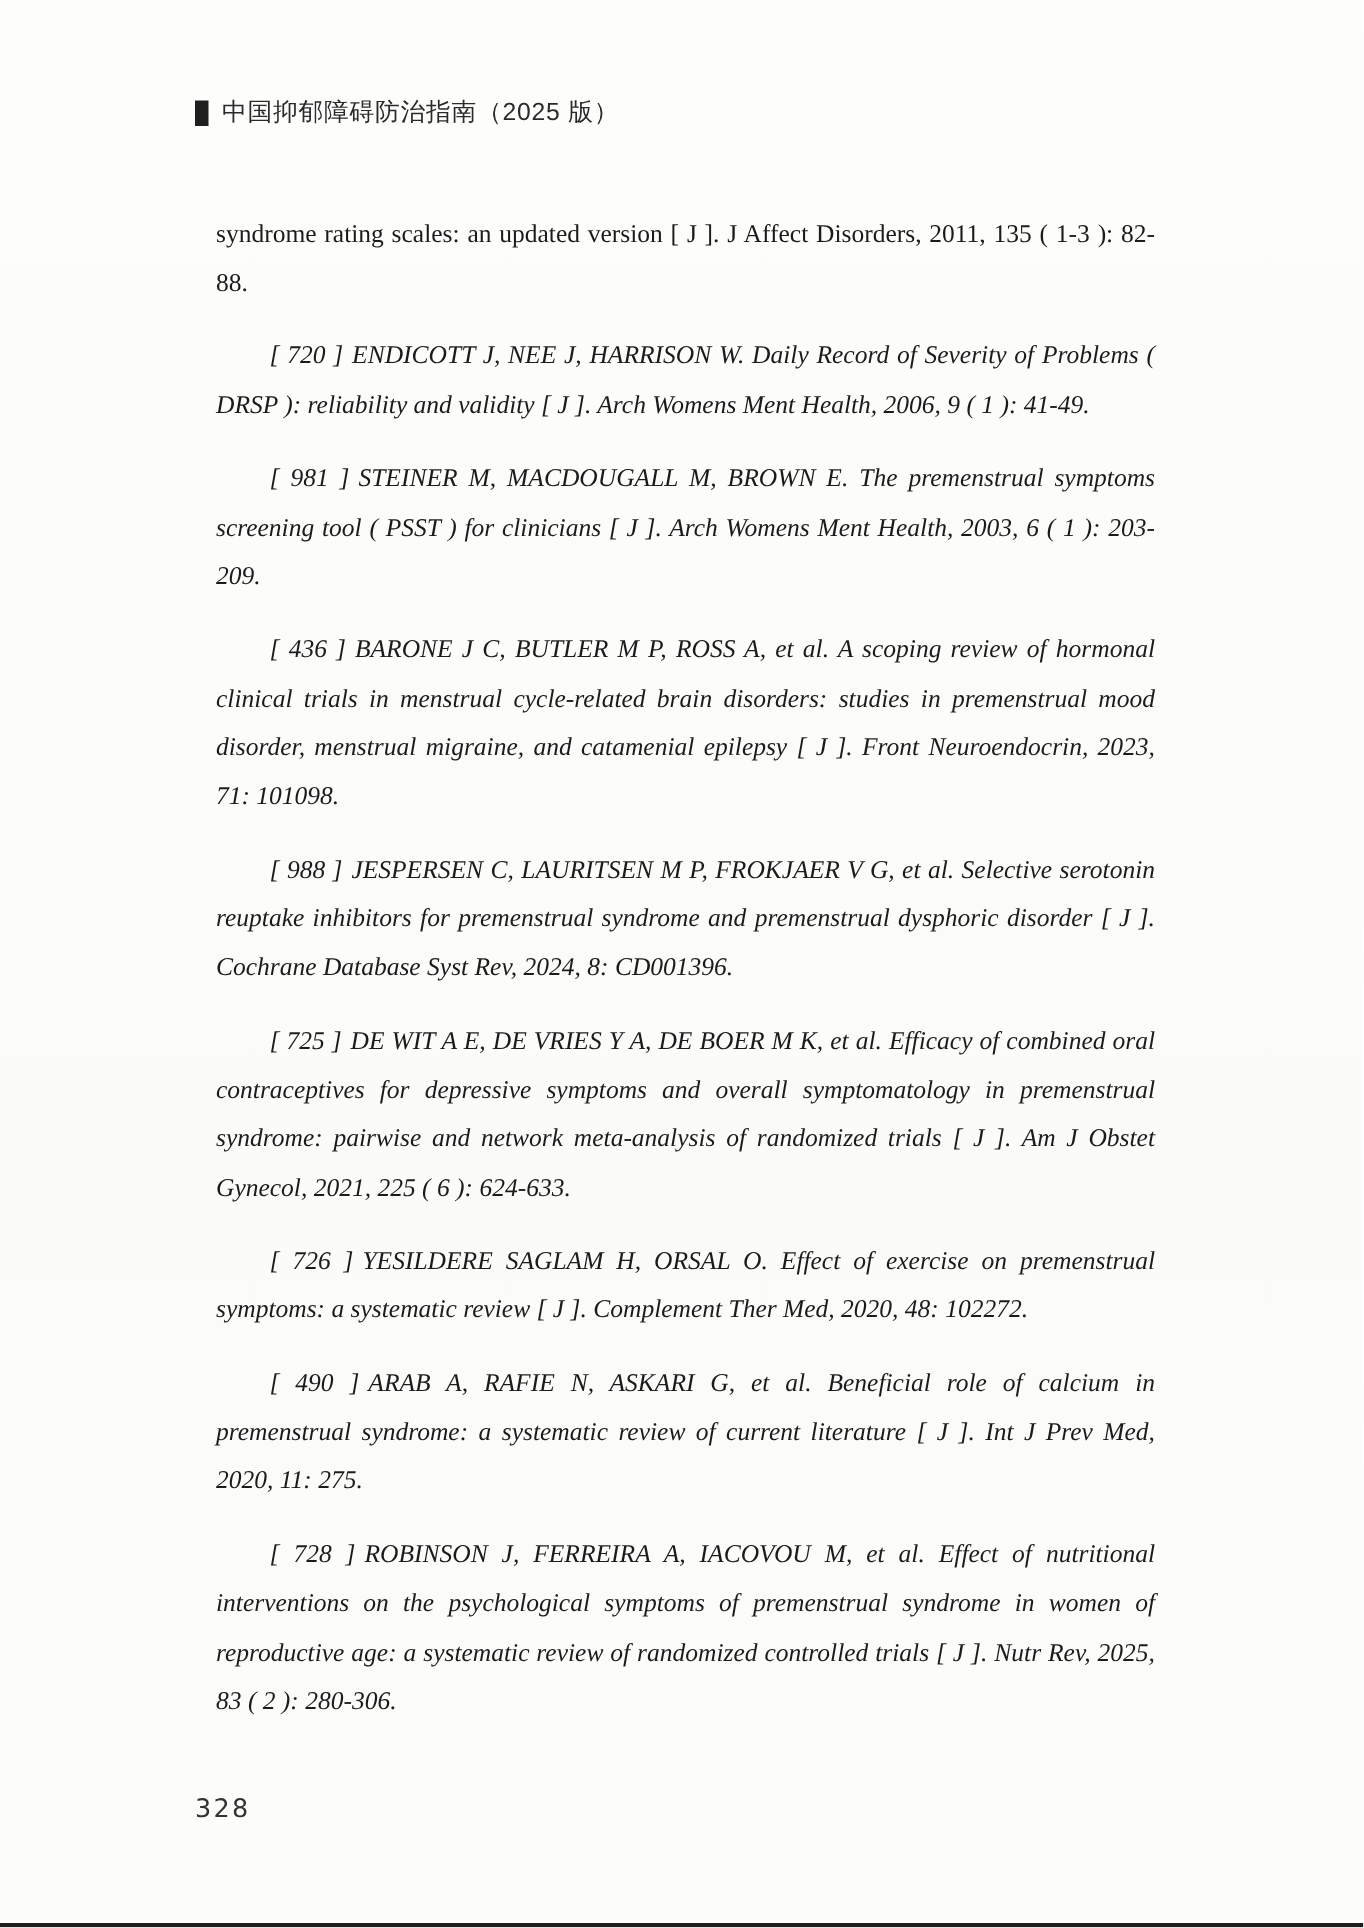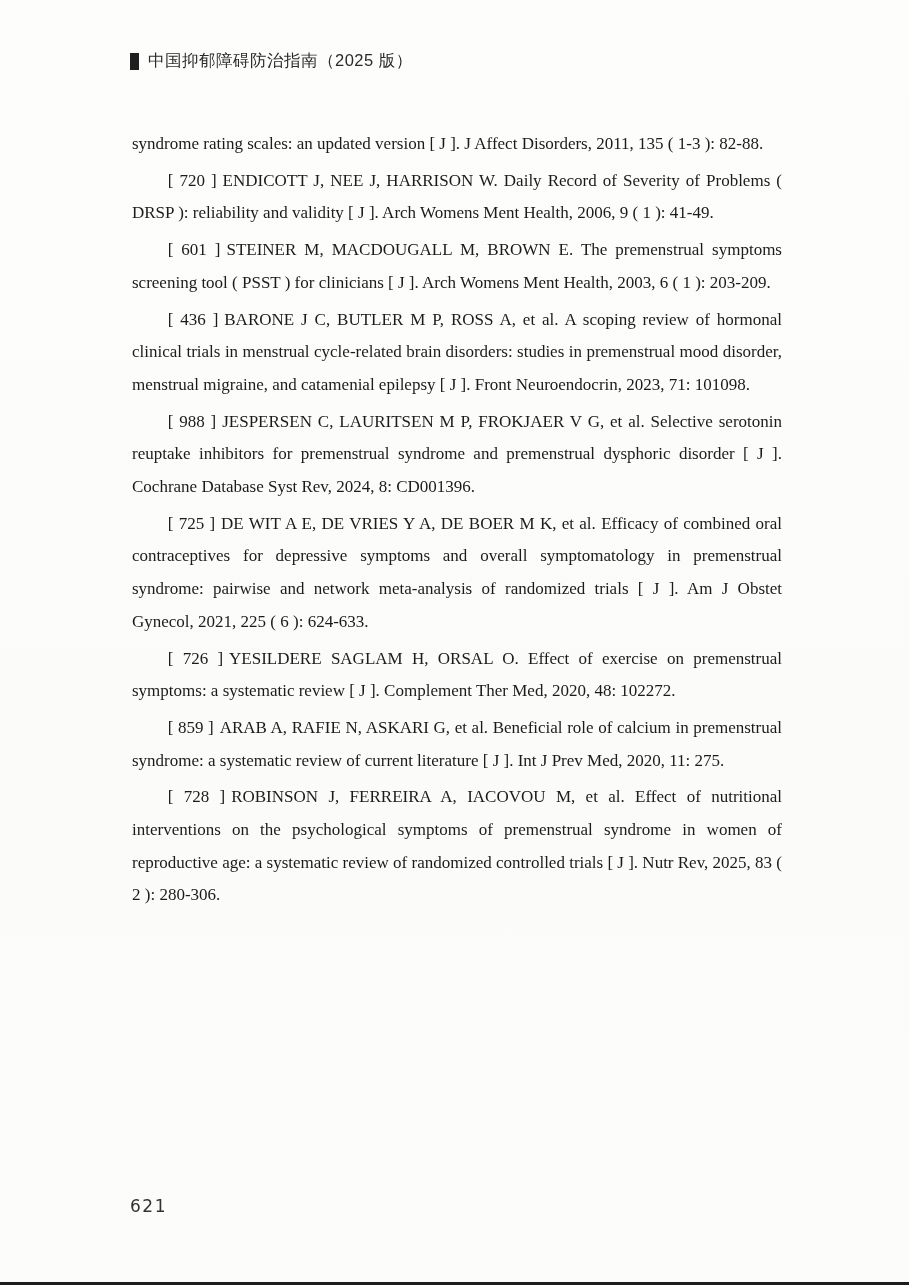--- a/index.html
+++ b/index.html
@@ -12,21 +12,21 @@
     width: 909px;
     height: 1285px;
     background: linear-gradient(180deg, #fdfdfc 0%, #fbfbfa 60%, #fcfcfb 100%);
     overflow: hidden;
     font-family: "Liberation Serif", "DejaVu Serif", serif;
     color: #1c1c1c;
   }
   .running-header {
     position: absolute;
     left: 130px;
-    top: 50px;
+    top: 64px;
     display: flex;
     align-items: center;
     gap: 9px;
     font-family: "Liberation Sans", "DejaVu Sans", sans-serif;
     font-size: 16.5px;
     color: #2a2a2a;
     letter-spacing: 0.5px;
   }
   .header-marker {
     display: inline-block;
@@ -34,28 +34,29 @@
     height: 17px;
     background: #1f1f1f;
   }
   .refs {
     position: absolute;
     left: 128px;
     top: 124px;
     width: 658px;
   }
   .refs p {
-    margin: 4px;
+    margin: 16px;
     font-size: 17px;
     line-height: 32.7px;
     text-align: justify;
     color: #1b1b1b;
   }
   .refs p.entry {
     text-indent: 2.1em;
+    font-style: italic;
   }
   .ref-num {
     padding-right: 0.35em;
     white-space: nowrap;
   }
   .page-number {
     position: absolute;
     left: 130px;
     top: 1196px;
     font-family: "DejaVu Sans", "Liberation Sans", sans-serif;
@@ -80,35 +81,35 @@
   <div class="running-header">
     <span class="header-marker"></span>
     <span>中国抑郁障碍防治指南（2025 版）</span>
   </div>
 
   <div class="refs">
     <p>syndrome rating scales: an updated version [ J ]. J Affect Disorders, 2011, 135 ( 1-3 ): 82-88.</p>
 
     <p class="entry"><span class="ref-num">[ 720 ]</span><span>ENDICOTT J, NEE J, HARRISON W. Daily Record of Severity of Problems ( DRSP ): reliability and validity [ J ]. Arch Womens Ment Health, 2006, 9 ( 1 ): 41-49.</span></p>
 
-    <p class="entry"><span class="ref-num">[ 601 ]</span><span>STEINER M, MACDOUGALL M, BROWN E. The premenstrual symptoms screening tool ( PSST ) for clinicians [ J ]. Arch Womens Ment Health, 2003, 6 ( 1 ): 203-209.</span></p>
+    <p class="entry"><span class="ref-num">[ 981 ]</span><span>STEINER M, MACDOUGALL M, BROWN E. The premenstrual symptoms screening tool ( PSST ) for clinicians [ J ]. Arch Womens Ment Health, 2003, 6 ( 1 ): 203-209.</span></p>
 
     <p class="entry"><span class="ref-num">[ 436 ]</span><span>BARONE J C, BUTLER M P, ROSS A, et al. A scoping review of hormonal clinical trials in menstrual cycle-related brain disorders: studies in premenstrual mood disorder, menstrual migraine, and catamenial epilepsy [ J ]. Front Neuroendocrin, 2023, 71: 101098.</span></p>
 
     <p class="entry"><span class="ref-num">[ 988 ]</span><span>JESPERSEN C, LAURITSEN M P, FROKJAER V G, et al. Selective serotonin reuptake inhibitors for premenstrual syndrome and premenstrual dysphoric disorder [ J ]. Cochrane Database Syst Rev, 2024, 8: CD001396.</span></p>
 
 
     <p class="entry"><span class="ref-num">[ 725 ]</span><span>DE WIT A E, DE VRIES Y A, DE BOER M K, et al. Efficacy of combined oral contraceptives for depressive symptoms and overall symptomatology in premenstrual syndrome: pairwise and network meta-analysis of randomized trials [ J ]. Am J Obstet Gynecol, 2021, 225 ( 6 ): 624-633.</span></p>
 
     <p class="entry"><span class="ref-num">[ 726 ]</span><span>YESILDERE SAGLAM H, ORSAL O. Effect of exercise on premenstrual symptoms: a systematic review [ J ]. Complement Ther Med, 2020, 48: 102272.</span></p>
 
-    <p class="entry"><span class="ref-num">[ 859 ]</span><span>ARAB A, RAFIE N, ASKARI G, et al. Beneficial role of calcium in premenstrual syndrome: a systematic review of current literature [ J ]. Int J Prev Med, 2020, 11: 275.</span></p>
+    <p class="entry"><span class="ref-num">[ 490 ]</span><span>ARAB A, RAFIE N, ASKARI G, et al. Beneficial role of calcium in premenstrual syndrome: a systematic review of current literature [ J ]. Int J Prev Med, 2020, 11: 275.</span></p>
 
     <p class="entry"><span class="ref-num">[ 728 ]</span><span>ROBINSON J, FERREIRA A, IACOVOU M, et al. Effect of nutritional interventions on the psychological symptoms of premenstrual syndrome in women of reproductive age: a systematic review of randomized controlled trials [ J ]. Nutr Rev, 2025, 83 ( 2 ): 280-306.</span></p>
 
 
   </div>
 
-  <div class="page-number">621</div>
+  <div class="page-number">328</div>
 
   <div class="scan-edge-bottom"></div>
 
 </div>
 
 </body></html>

